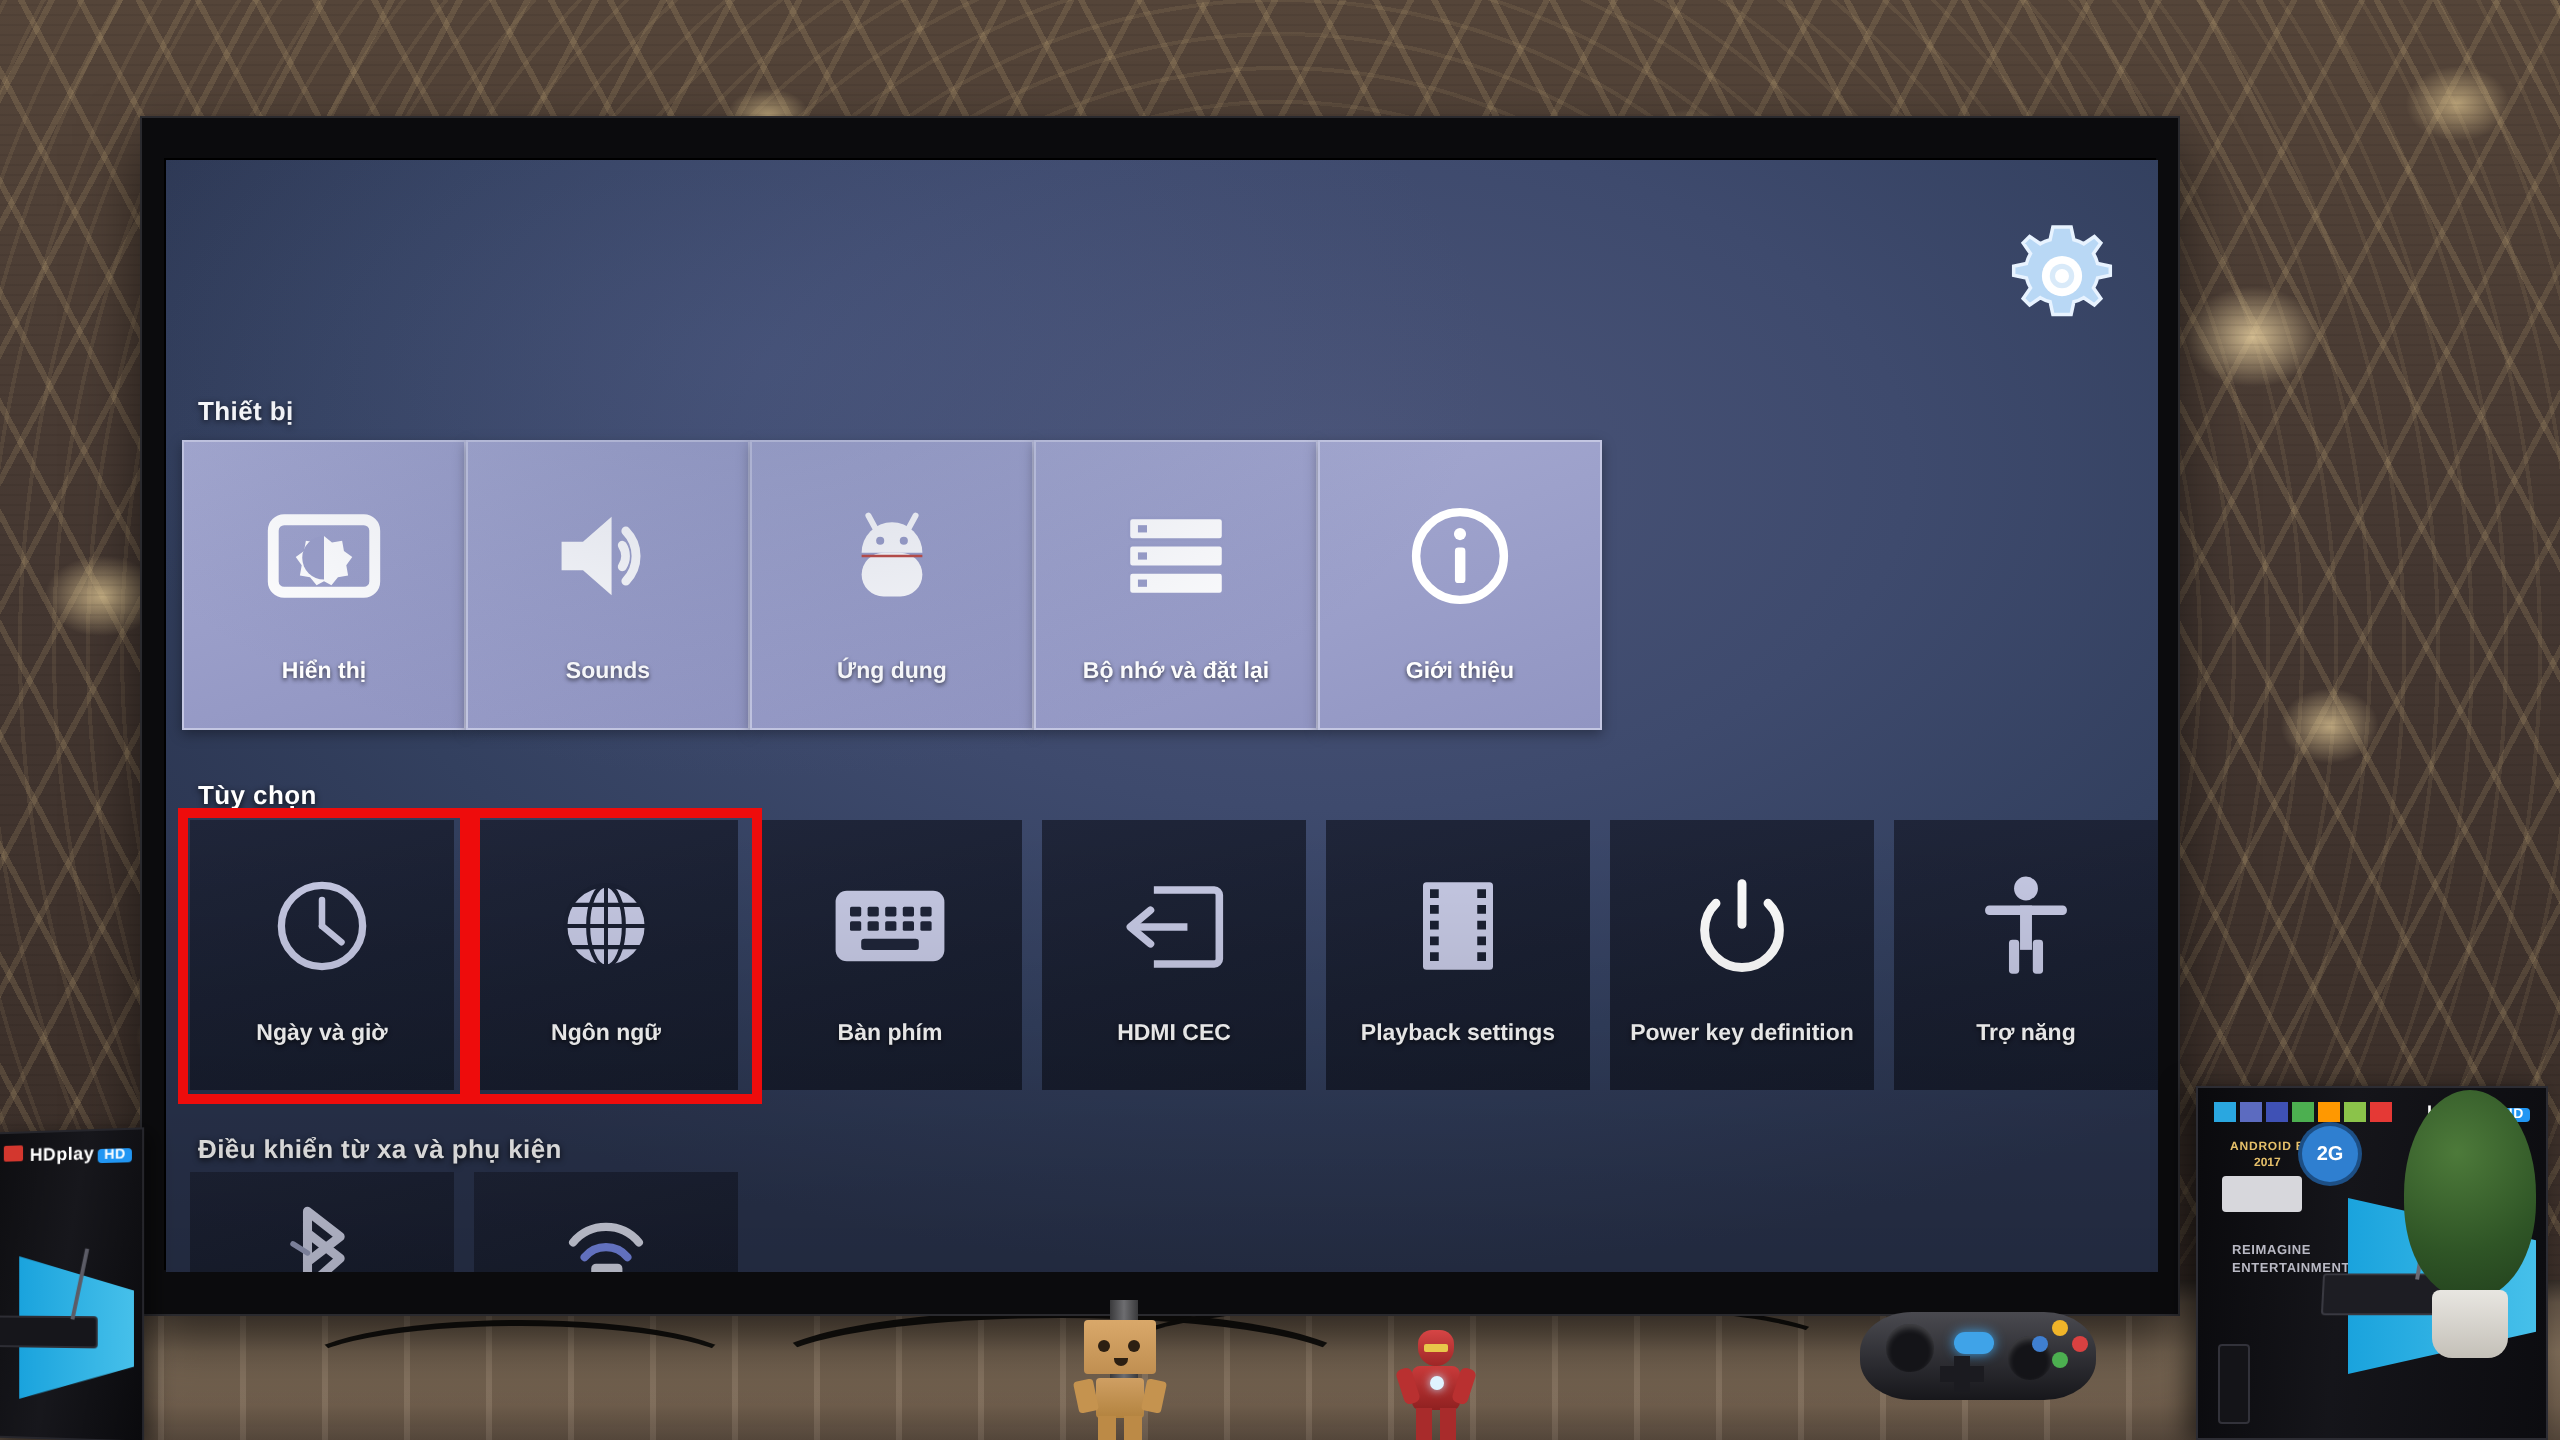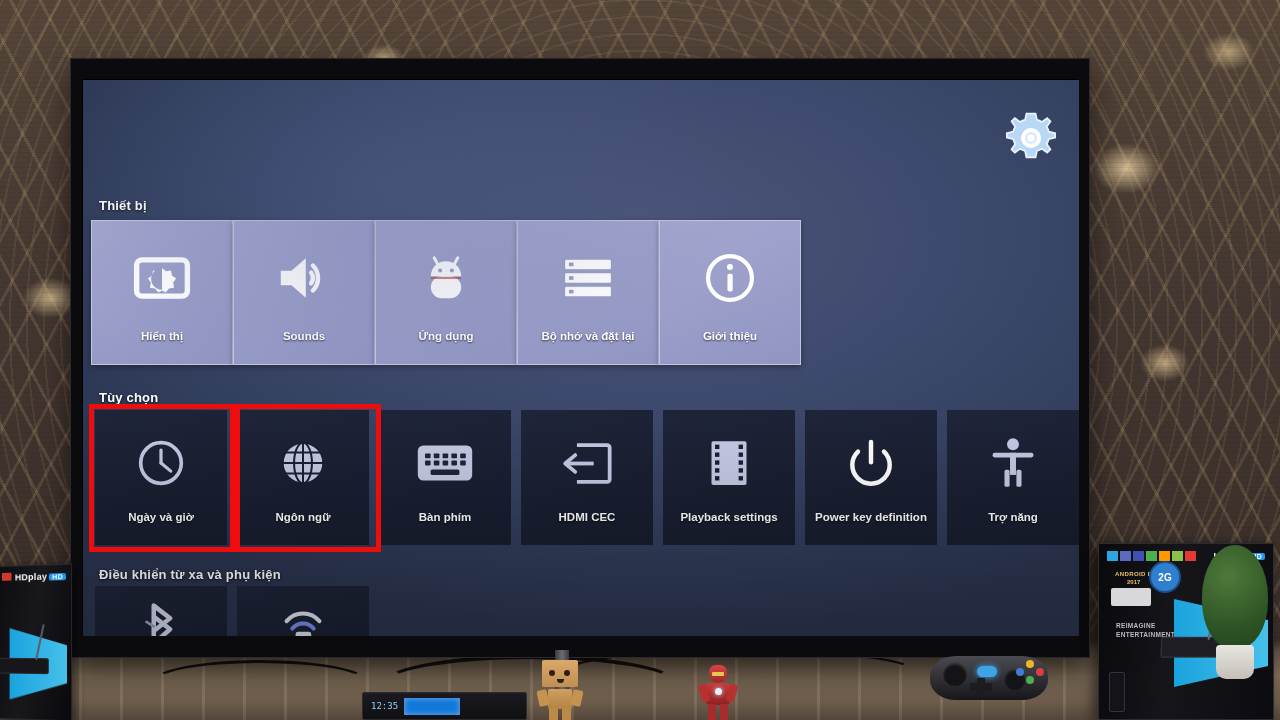--- a/index.html
+++ b/index.html
@@ -556,18 +556,14 @@
     </div>
     <div style="position:absolute; left:6px; top:18px; width:24px; height:22px; border-radius:4px; background:linear-gradient(180deg,#c93a3a,#8f2020);">
       <div style="position:absolute; left:9px; top:5px; width:7px; height:7px; border-radius:50%; background:#dff3ff; box-shadow:0 0 5px #bfe8ff;"></div>
     </div>
     <div style="position:absolute; left:0px; top:19px; width:8px; height:18px; background:#b93030; border-radius:3px; transform:rotate(-18deg);"></div>
     <div style="position:absolute; left:28px; top:19px; width:8px; height:18px; background:#b93030; border-radius:3px; transform:rotate(18deg);"></div>
     <div style="position:absolute; left:8px; top:39px; width:8px; height:16px; background:#a82b2b;"></div>
     <div style="position:absolute; left:20px; top:39px; width:8px; height:16px; background:#a82b2b;"></div>
   </div>
 
-  <div class="prop" id="av-box">
-    <span class="av-clock">12:35</span>
-    <span class="av-display"></span>
-  </div>
 
 </div>
 
 </body></html>

